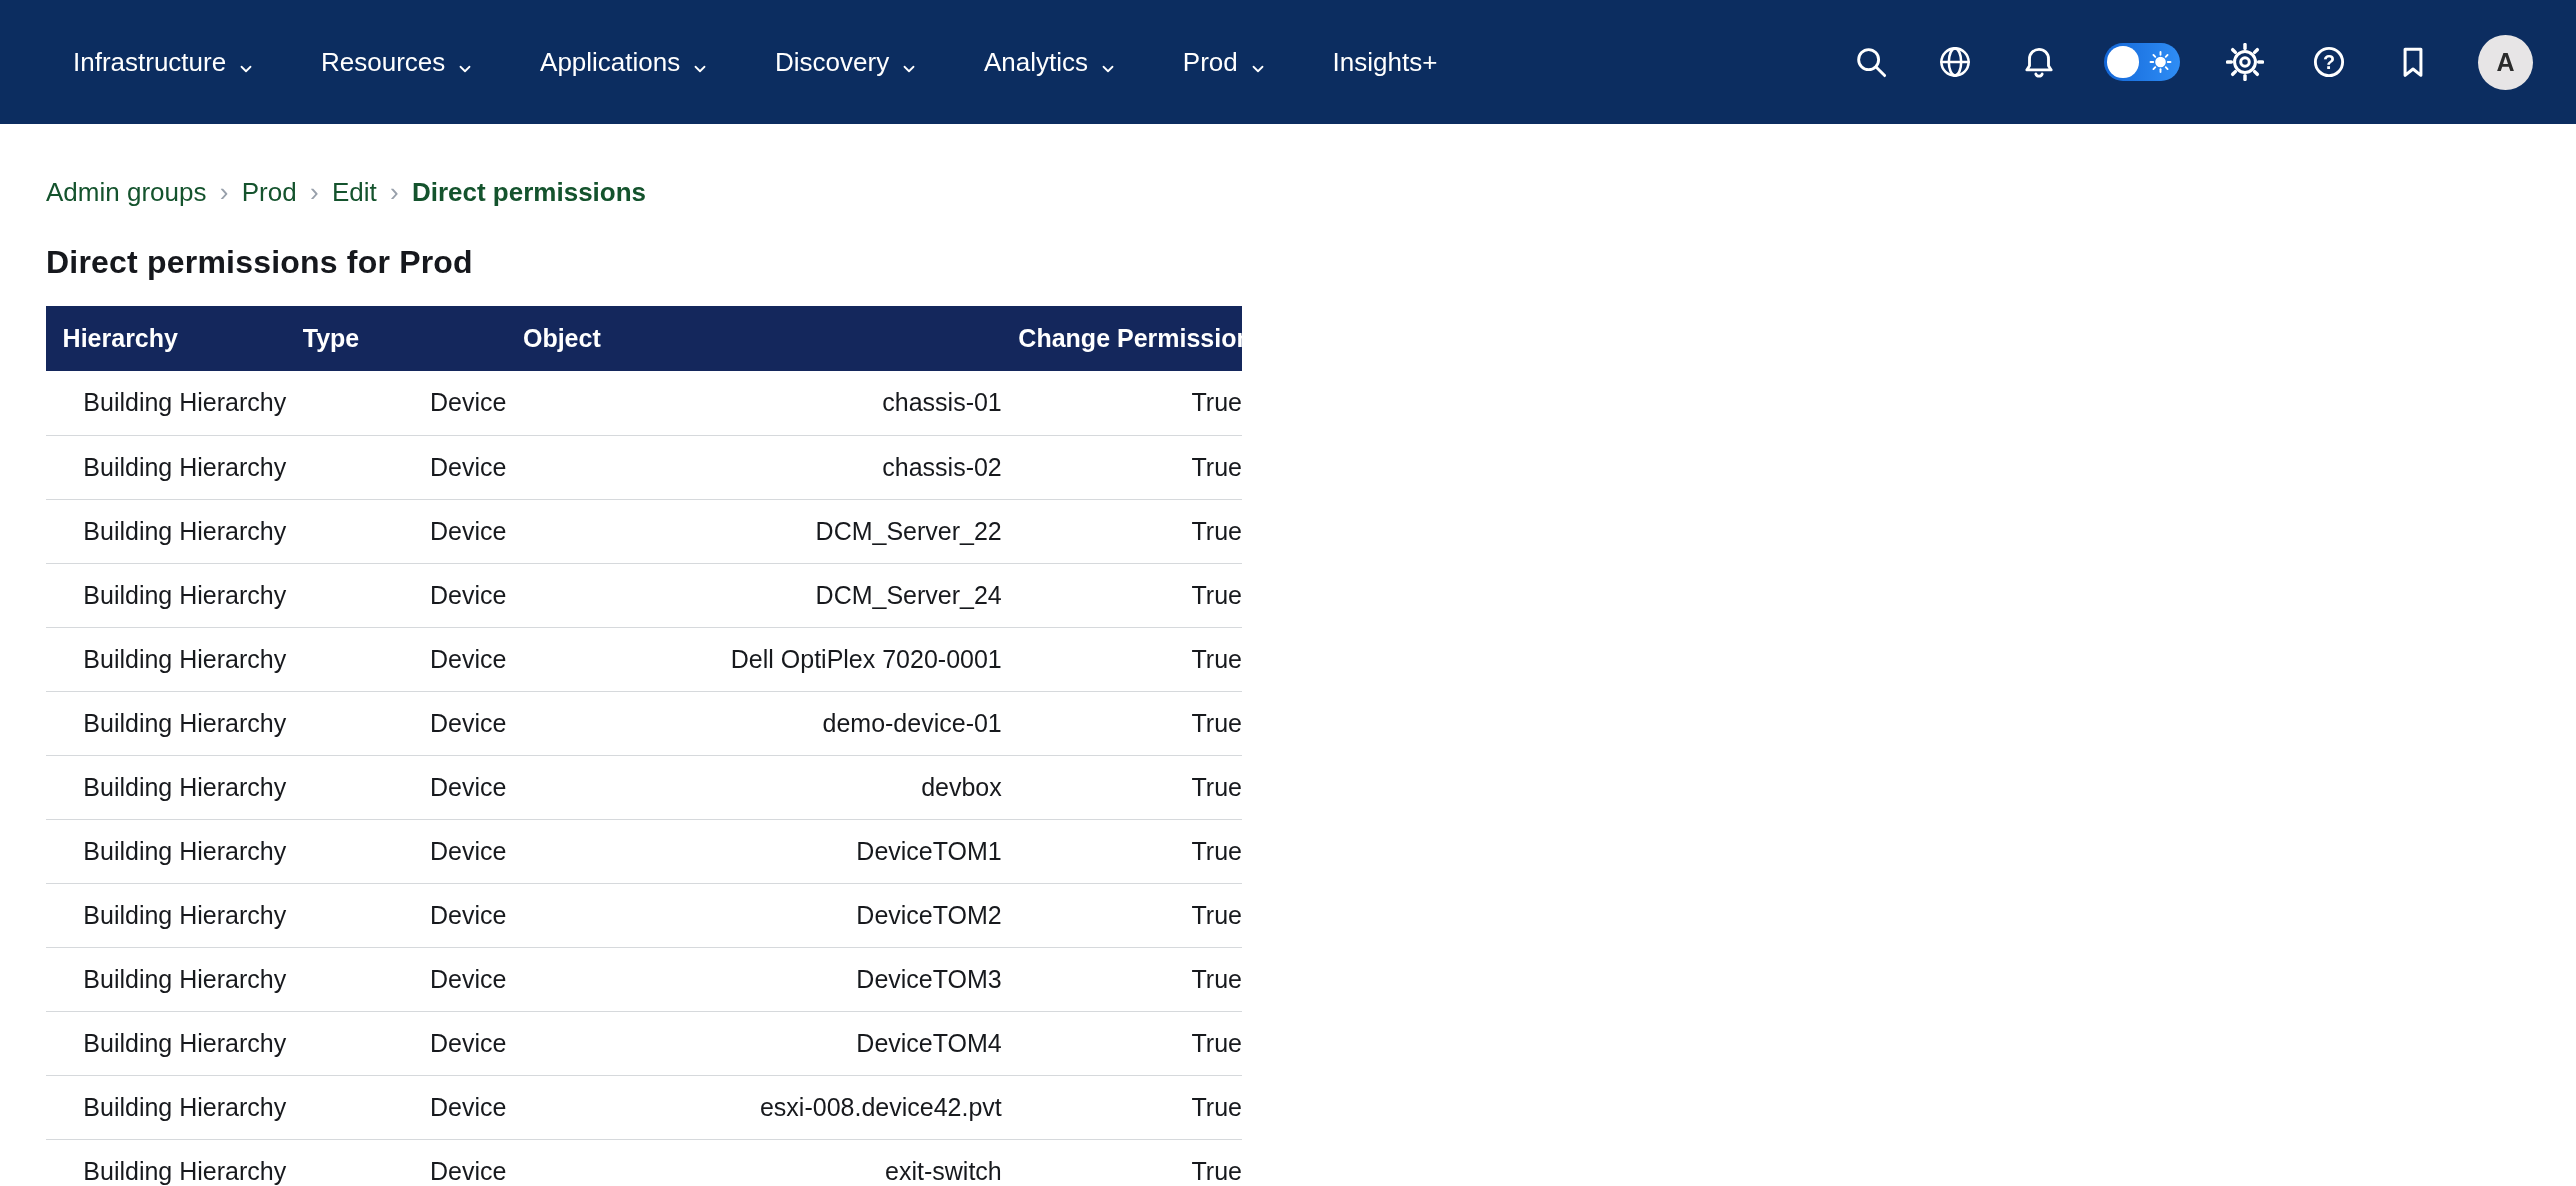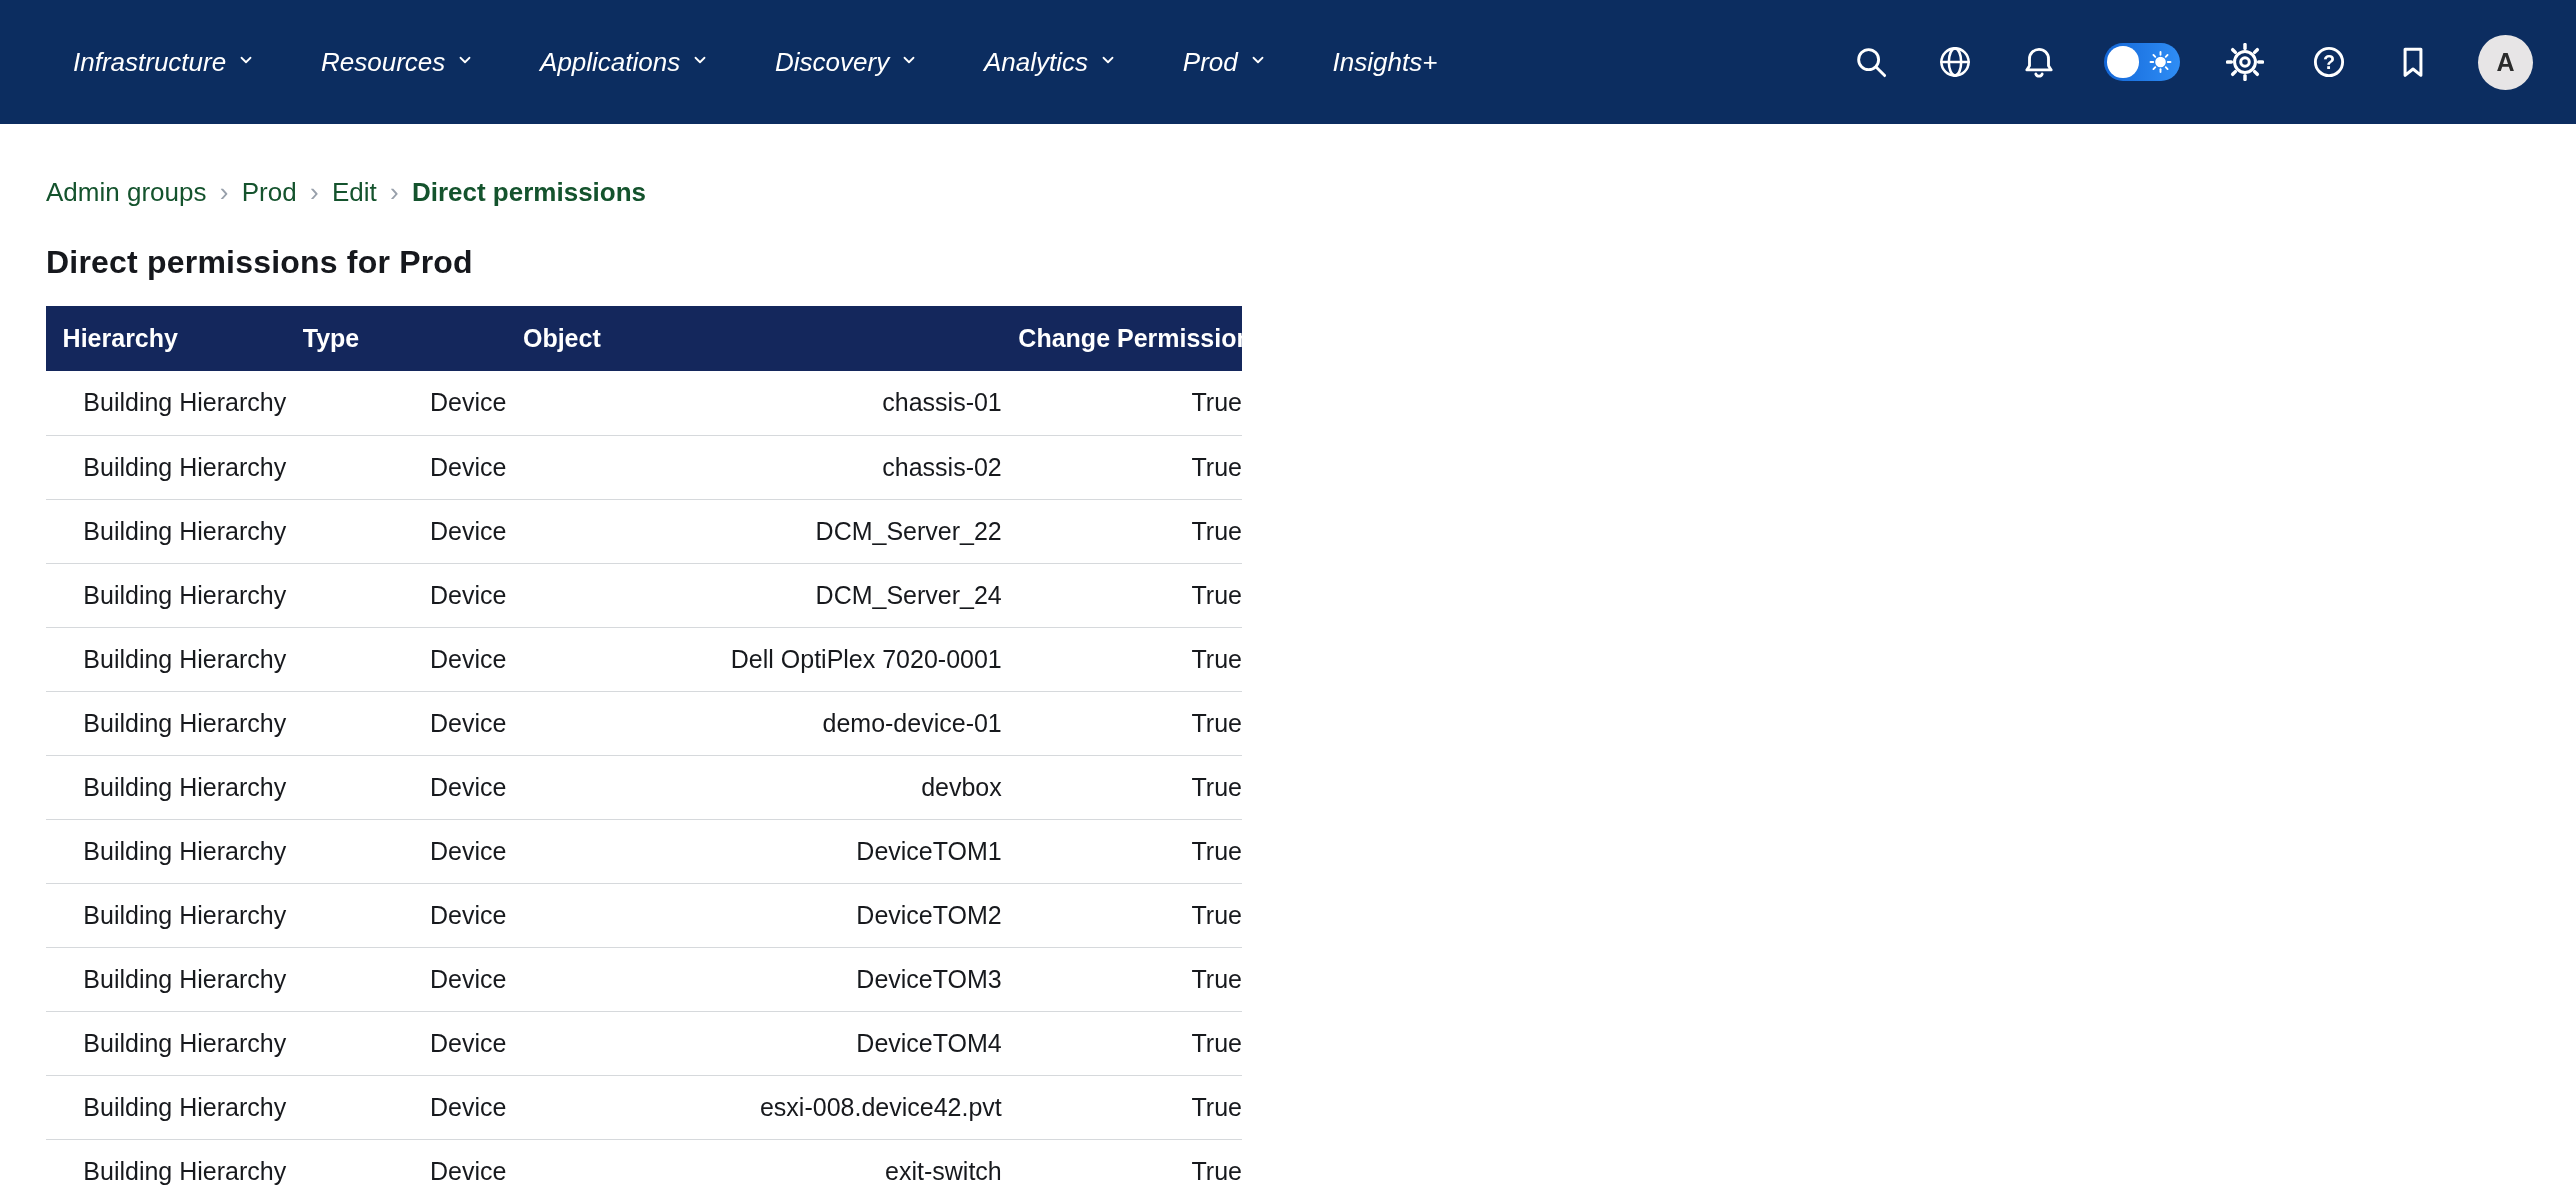--- a/index.html
+++ b/index.html
@@ -45,28 +45,27 @@
     white-space: nowrap;
   }
   .nav-items {
     display: flex;
     align-items: center;
     gap: 66px;
     margin-left: 30px;
   }
   .nav-item {
     display: flex;
-    align-items: flex-start;
+    align-items: flex-end;
     gap: 10.8px;
     color: #ffffff;
     font-size: 26px;
     font-weight: 500;
     white-space: nowrap;
     cursor: pointer;
-    font-style: italic;
   }
   .nav-item svg { margin-top: 4.1px; flex: 0 0 auto; }
 
   .nav-right {
     margin-left: auto;
     display: flex;
     align-items: center;
     gap: 46px;
   }
   .icon-btn {

